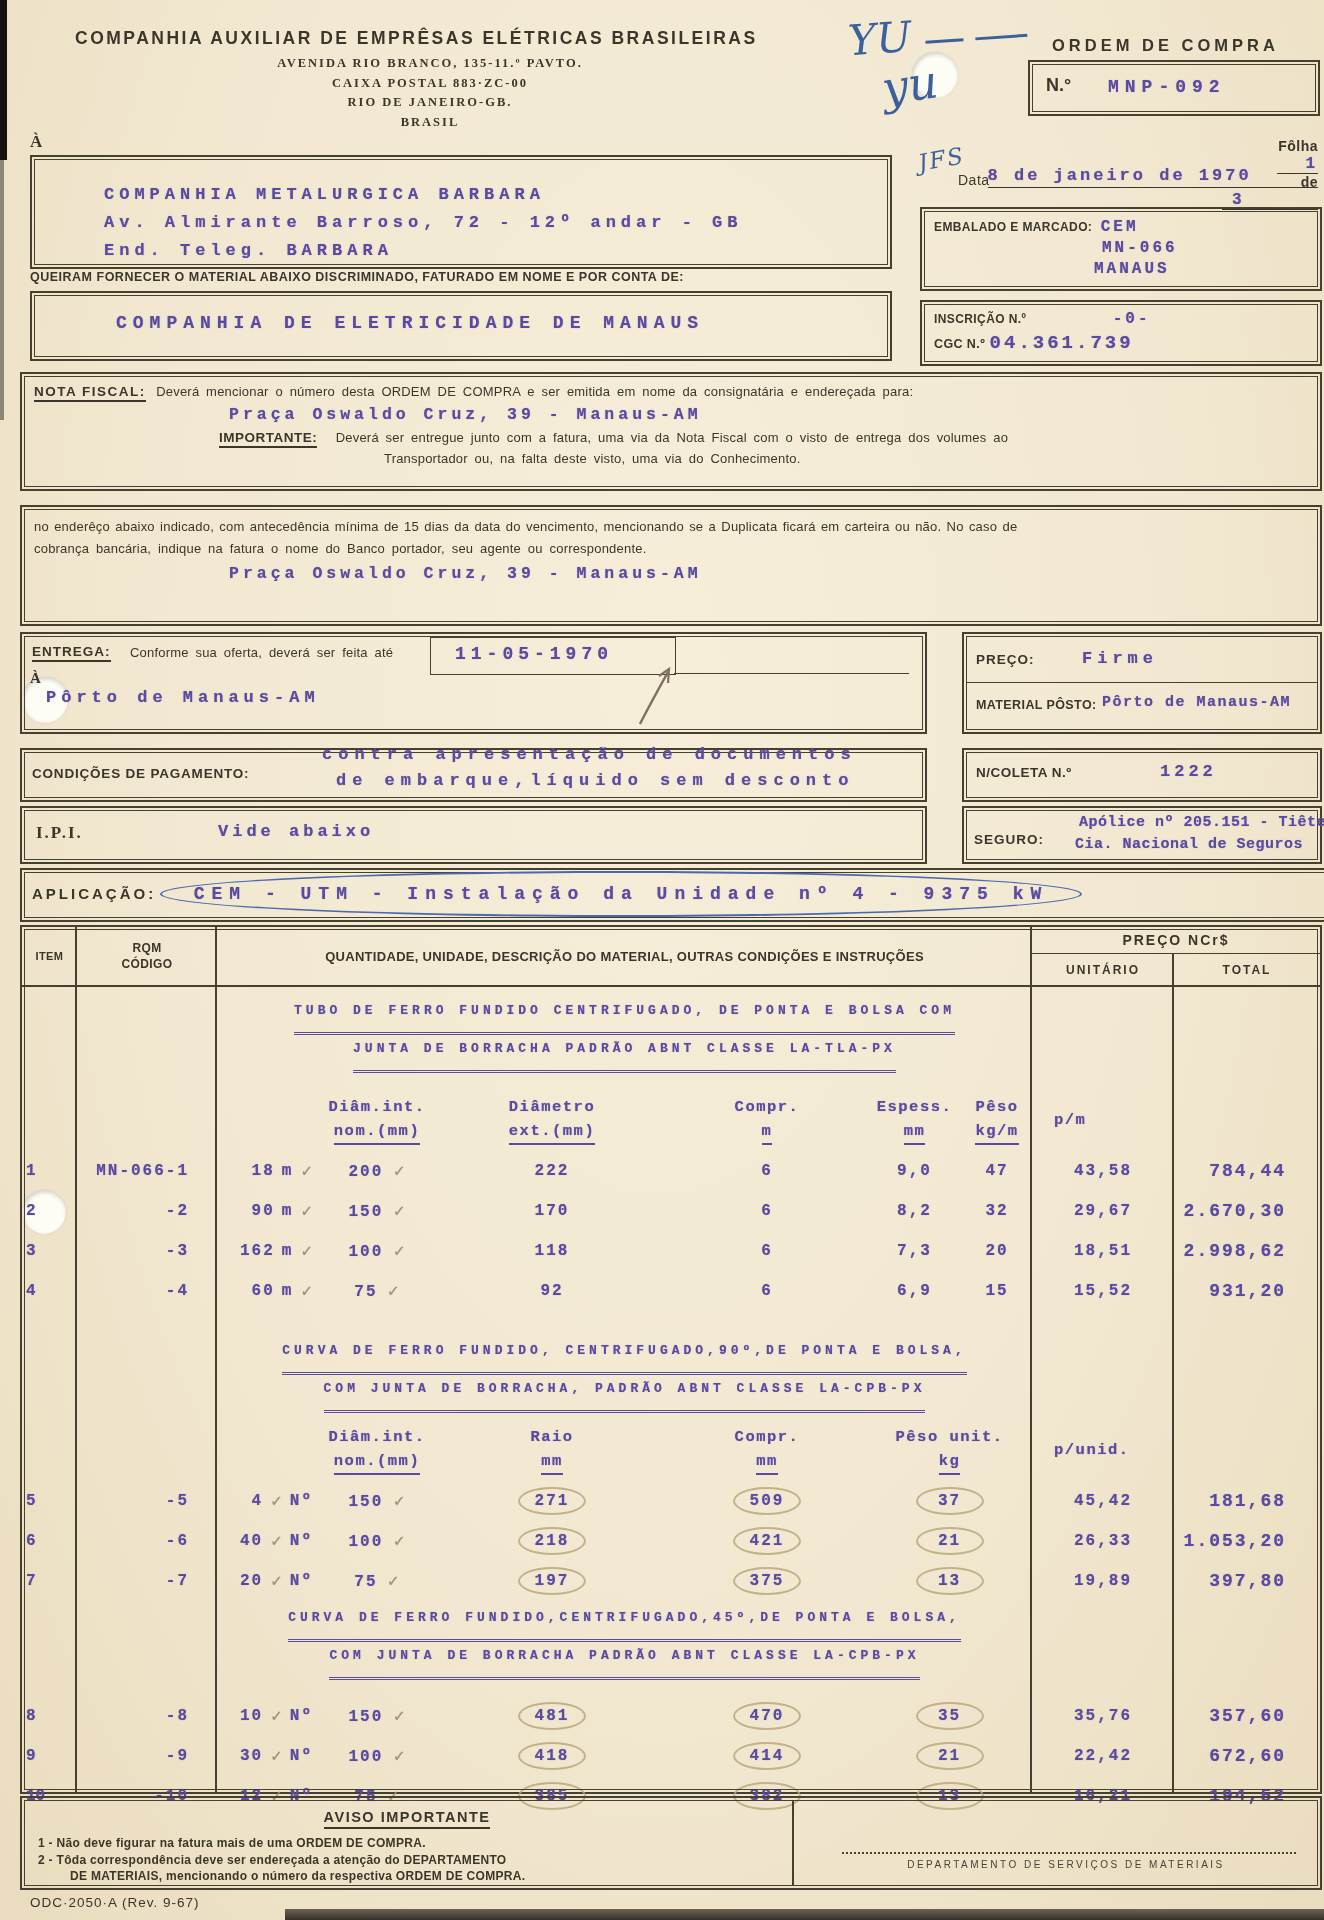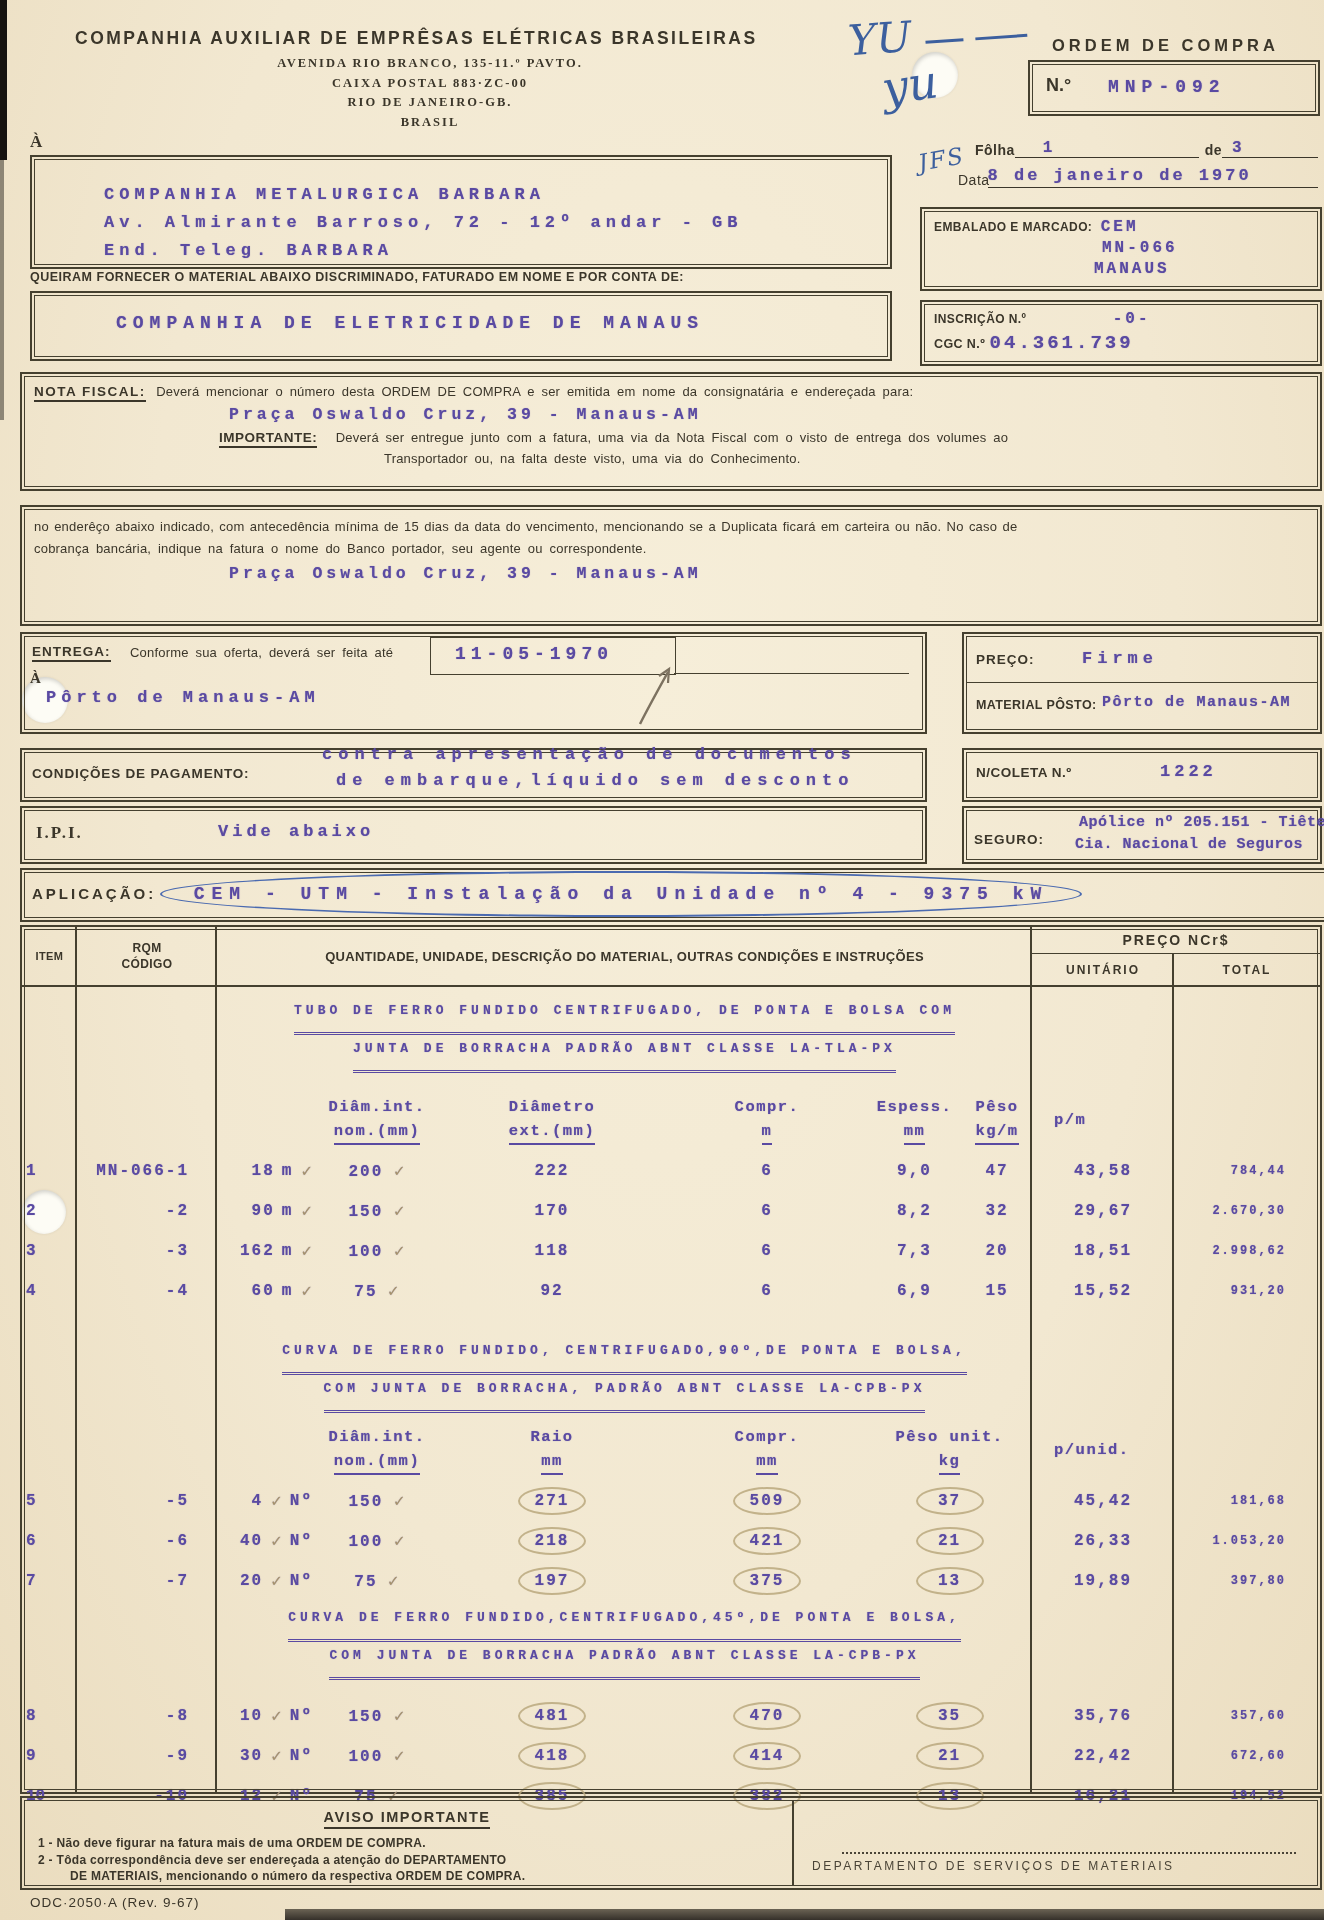--- a/index.html
+++ b/index.html
@@ -30,21 +30,21 @@
   
   .hand{font-family:"DejaVu Serif",serif;font-style:italic;color:#3c5f9e;}
   
   .trow{display:grid;grid-template-columns:55px 140px 815px 142px 146px;min-height:40px;align-items:center;}
   .s1cols{display:grid;grid-template-columns:100px 120px 230px 200px 95px 70px;align-items:center;}
   .s2cols{display:grid;grid-template-columns:100px 120px 230px 200px 165px;align-items:center;}
   .cellc{text-align:center;}
   .c-item{text-align:left;padding-left:4px;font-size:16px;}
   .c-code{text-align:right;padding-right:28px;font-size:16px;letter-spacing:2px;}
   .c-unit{text-align:center;font-size:16px;letter-spacing:2px;}
-  .c-total{text-align:right;padding-right:34px;font-size:12px;letter-spacing:2px;}
+  .c-total{text-align:right;padding-right:34px;font-size:18px;letter-spacing:2px;}
   .num{font-size:16px;letter-spacing:2px;}
   .qtycell{display:flex;justify-content:flex-end;align-items:center;gap:7px;padding-right:4px;}
   .check{font-family:"DejaVu Sans",sans-serif;color:#a6936a;font-size:15px;font-weight:bold;}
   .circ{display:inline-block;border:2px solid rgba(186,168,126,.85);border-radius:50%;padding:3px 12px;min-width:40px;}
   .tline{display:inline-block;border-bottom:3px double #5a4aa2;padding-bottom:8px;font-size:13px;letter-spacing:4px;}
   .sec-title{margin-left:195px;width:815px;text-align:center;line-height:26px;}
   .chwrap{text-align:center;line-height:24px;}
   .chu{display:inline-block;border-bottom:2px solid #5a4aa2;}
   .ch1{font-size:15.5px;letter-spacing:1.5px;}
   .vline{position:absolute;width:1.5px;background:#45402f;}
@@ -79,21 +79,21 @@
   </div>
   <div class="hand" style="position:absolute;left:882px;top:58px;font-size:46px;transform:rotate(-8deg);">yu</div>
   <div class="hand" style="position:absolute;left:918px;top:146px;font-size:23px;letter-spacing:2px;transform:rotate(-10deg);">JFS</div>
 
   <div style="position:absolute;left:1052px;top:36px;font-size:16.5px;font-weight:bold;letter-spacing:4px;color:#3b362a;">ORDEM DE COMPRA</div>
   <div class="dbox" style="left:1028px;top:60px;width:288px;height:52px;">
     <span style="position:absolute;left:16px;top:13px;font-size:18px;font-weight:bold;color:#3b362a;">N.°</span>
     <span class="tw tw-xl" style="position:absolute;left:78px;top:15px;">MNP-092</span>
   </div>
 
-  <div style="position:absolute;left:975px;top:138px;width:343px;display:flex;align-items:flex-end;">
+  <div style="position:absolute;left:975px;top:138px;width:343px;display:flex;align-items:flex-end;flex-direction:column;">
     <span class="lbl13" style="font-size:14px;">Fôlha</span>
     <span style="flex:1;border-bottom:1.5px solid #3b362a;text-align:left;padding-left:28px;"><span class="tw tw-md">1</span></span>
     <span class="lbl13" style="font-size:14px;margin-left:6px;">de</span>
     <span style="width:86px;border-bottom:1.5px solid #3b362a;text-align:left;padding-left:10px;"><span class="tw tw-md">3</span></span>
   </div>
   <div style="position:absolute;left:958px;top:168px;width:360px;display:flex;align-items:flex-end;">
     <span class="lbl13" style="font-size:14px;font-weight:normal;">Data</span>
     <span style="flex:1;border-bottom:1.5px solid #3b362a;margin-left:-2px;"><span class="tw" style="font-size:17px;letter-spacing:3px;position:relative;top:-2px;">8 de janeiro de 1970</span></span>
   </div>
 
@@ -475,19 +475,19 @@
     <div style="position:absolute;left:0;top:0;width:770px;">
       <div style="text-align:center;margin-top:10px;">
         <span class="pb" style="font-size:14.5px;letter-spacing:1.5px;border-bottom:2px solid #3b362a;padding-bottom:2px;">AVISO IMPORTANTE</span>
       </div>
       <div class="pb" style="margin:10px 0 0 16px;font-size:12px;letter-spacing:.3px;">1 - Não deve figurar na fatura mais de uma ORDEM DE COMPRA.</div>
       <div class="pb" style="margin:3px 0 0 16px;font-size:12px;letter-spacing:.3px;">2 - Tôda correspondência deve ser endereçada a atenção do DEPARTAMENTO</div>
       <div class="pb" style="margin:2px 0 0 48px;font-size:12px;letter-spacing:.3px;">DE MATERIAIS, mencionando o número da respectiva ORDEM DE COMPRA.</div>
     </div>
     <div style="position:absolute;left:790px;top:0;right:0;">
       <div style="margin:54px 24px 0 30px;border-bottom:2px dotted #4a4437;"></div>
-      <div class="p" style="text-align:left;margin-top:5px;font-size:12px;letter-spacing:2.5px;color:#4a4437;">DEPARTAMENTO DE SERVIÇOS DE MATERIAIS</div>
+      <div class="p" style="text-align:center;margin-top:5px;font-size:10px;letter-spacing:2.5px;color:#4a4437;">DEPARTAMENTO DE SERVIÇOS DE MATERIAIS</div>
     </div>
   </div>
 
   <div class="p" style="position:absolute;left:30px;top:1895px;font-size:13.5px;letter-spacing:1px;">ODC·2050·A (Rev. 9-67)</div>
 
 </div>
 
 </body></html>

